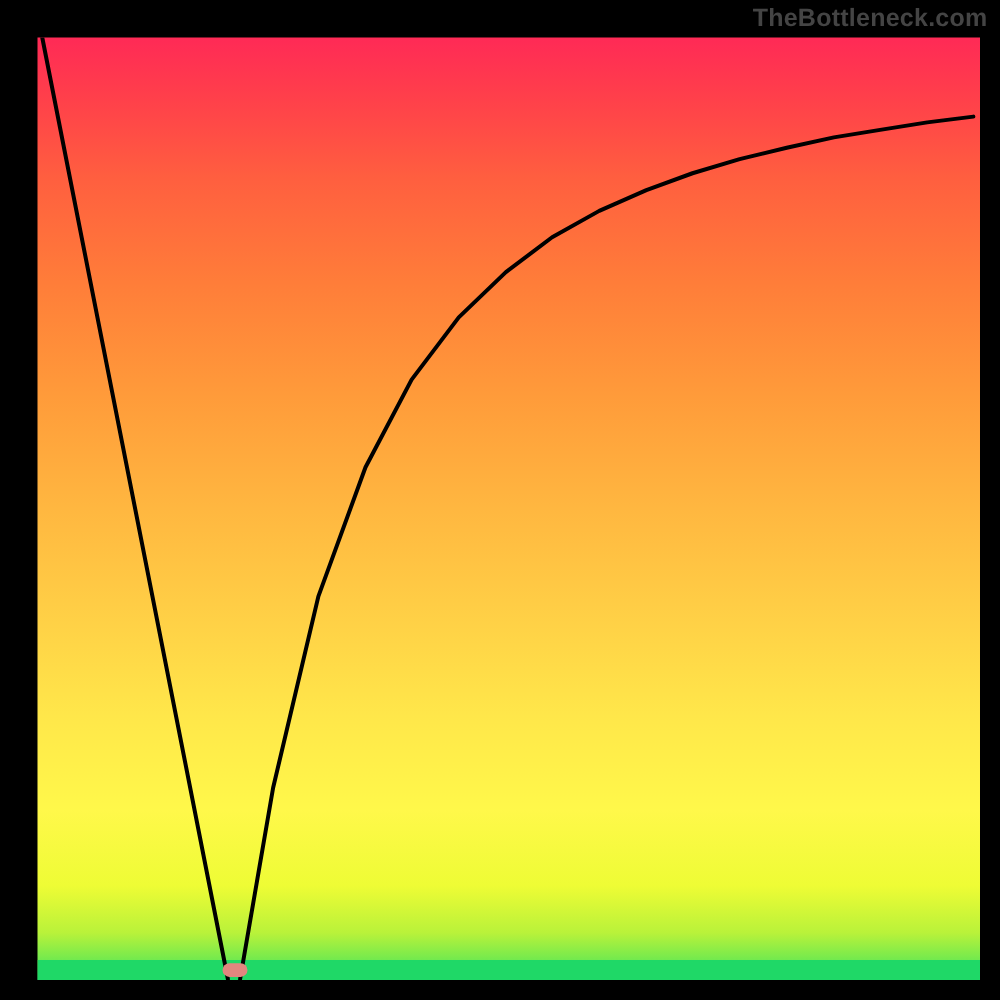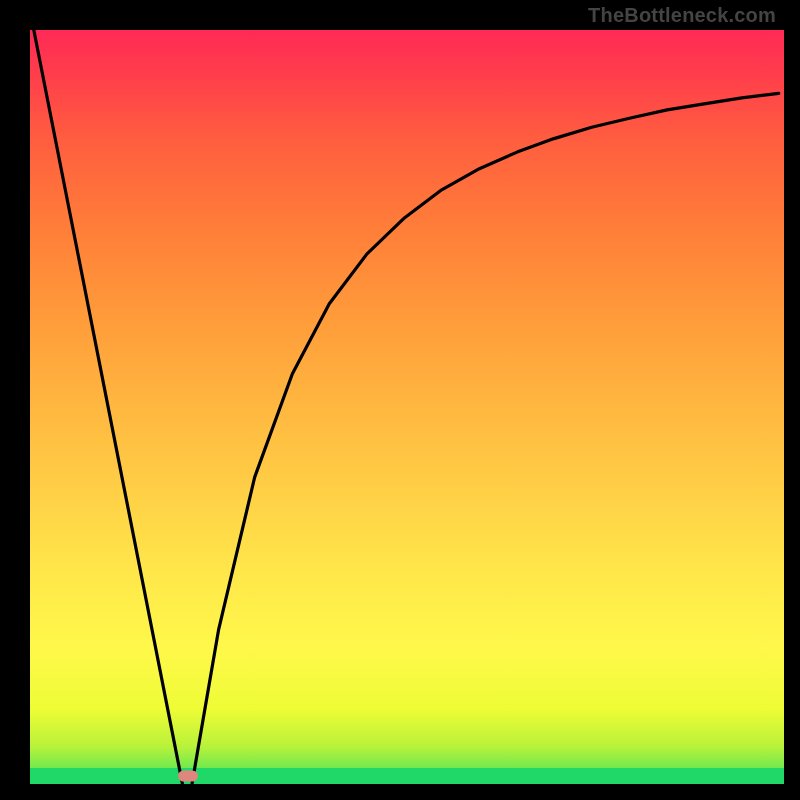--- a/index.html
+++ b/index.html
@@ -13,21 +13,21 @@
   }
   .frame {
     position: relative;
     width: 800px;
     height: 800px;
     background: #000;
   }
   .watermark {
     position: absolute;
     top: 4px;
-    right: 24px;
+    right: 10px;
     color: #444;
     font-size: 20px;
     font-weight: 600;
     letter-spacing: 0.2px;
     z-index: 10;
     user-select: none;
   }
   .plot-area {
     position: absolute;
     left: 30px;

